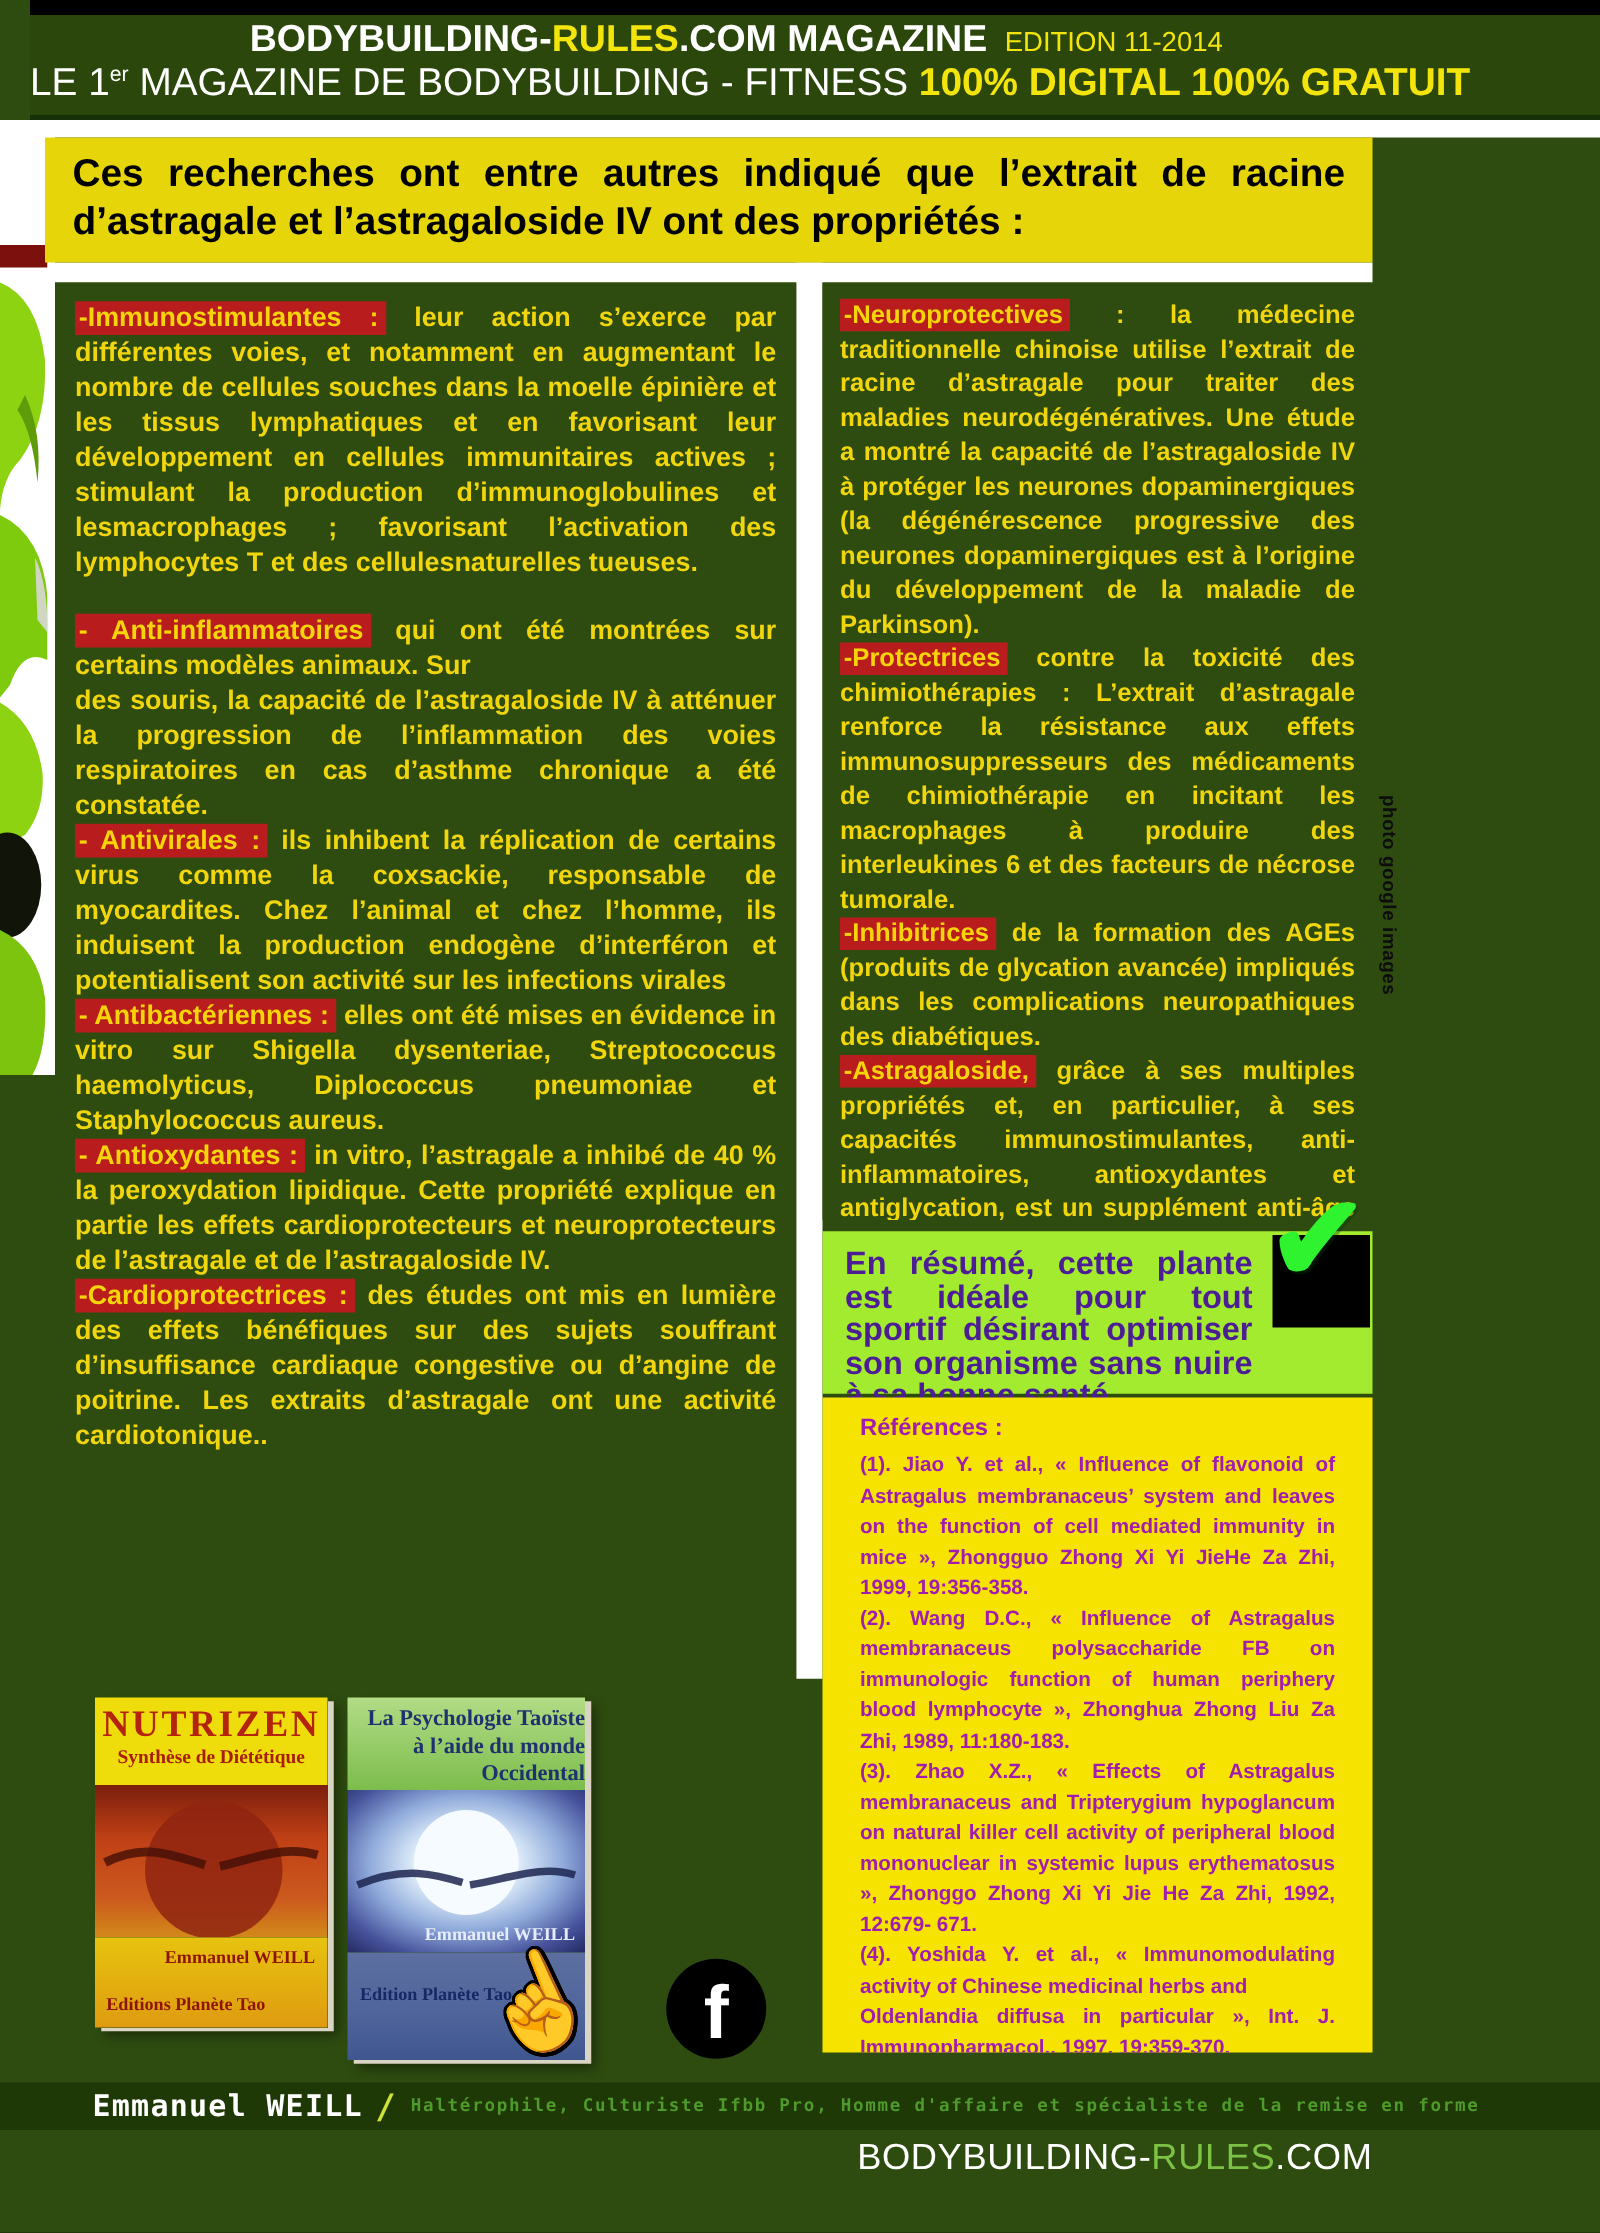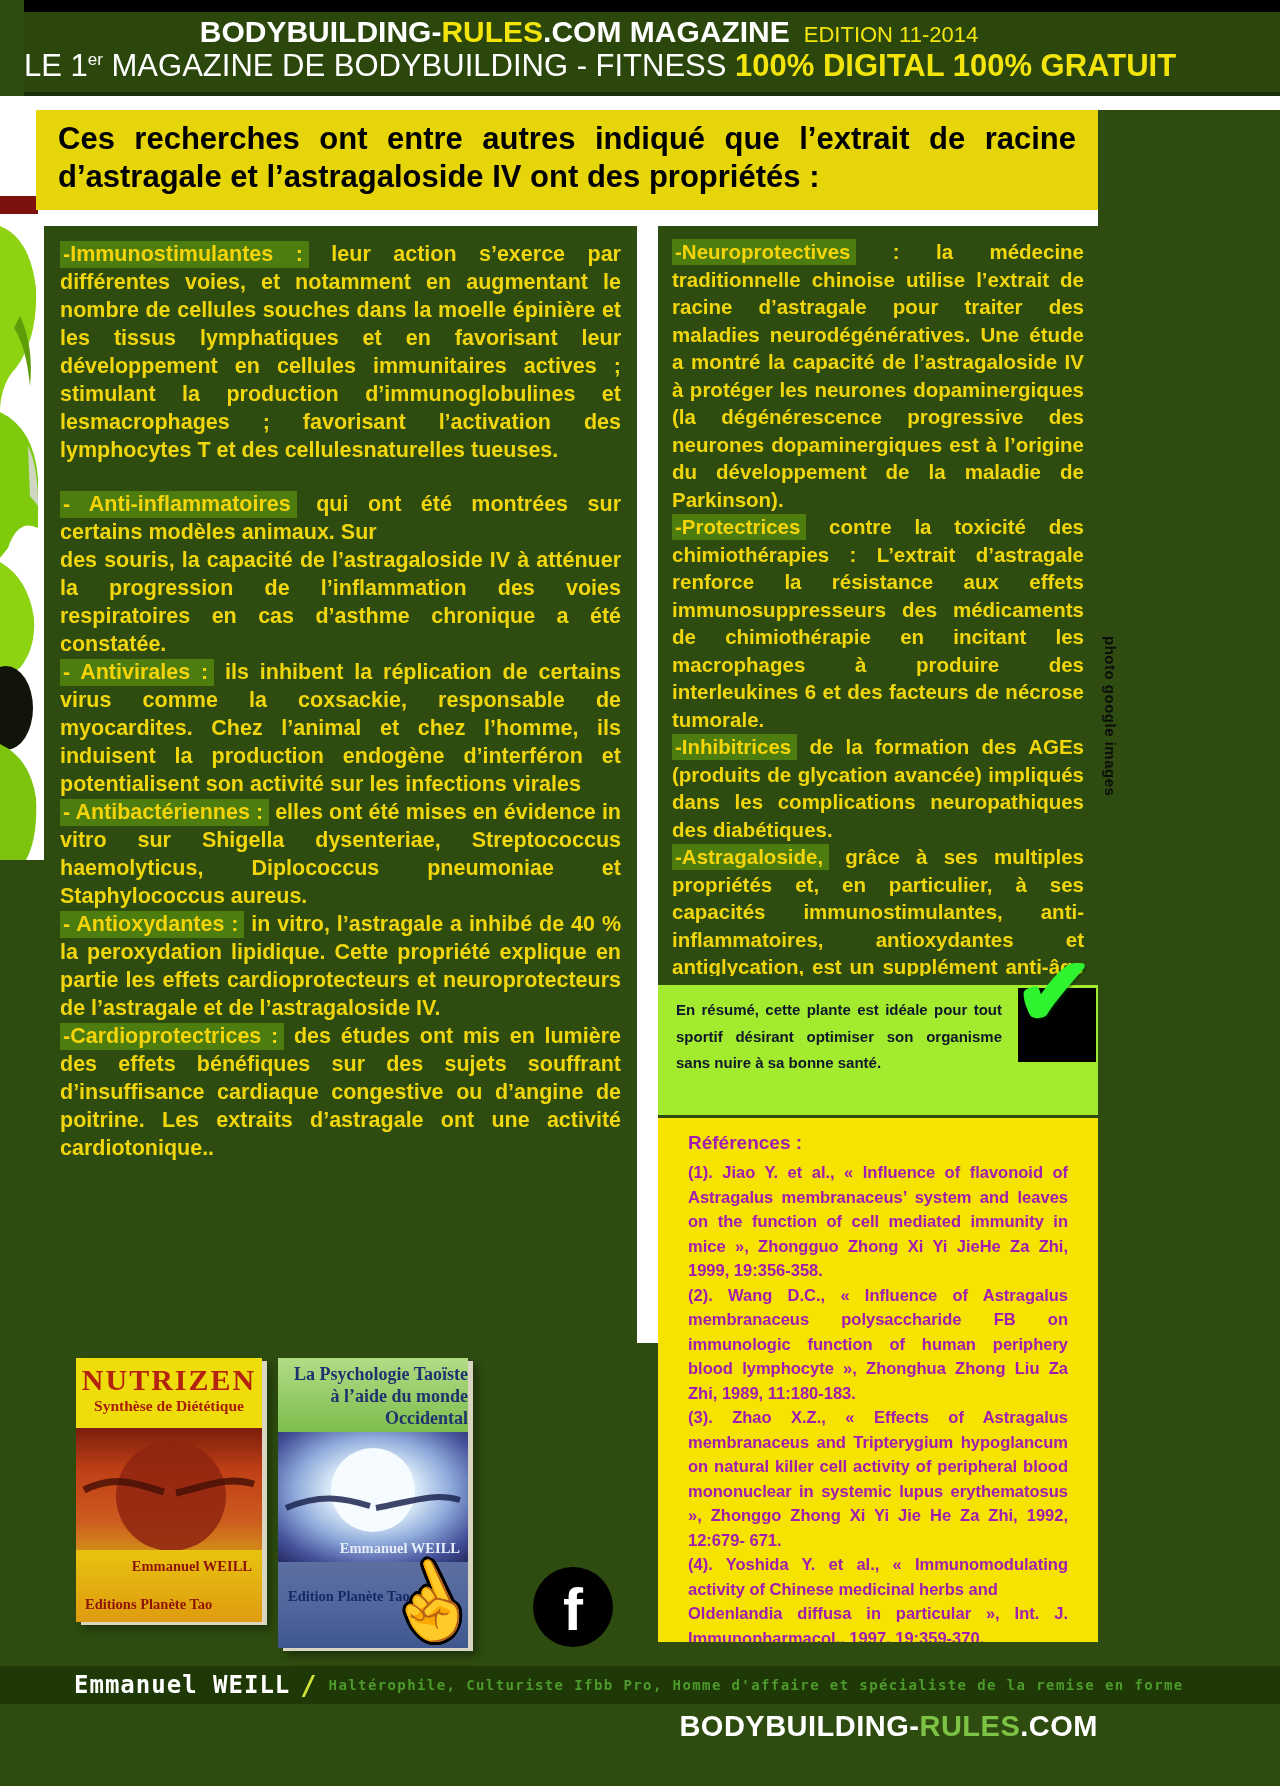--- a/index.html
+++ b/index.html
@@ -30,27 +30,27 @@
   .banner p{margin:10px 22px 0 22px;font-size:31px;line-height:38px;font-weight:700;
             color:#000000;text-align:justify;}
   
   .leftbox{position:absolute;left:44px;top:226px;width:593px;height:1117px;background:#2e4c0f;
            padding:14px 16px;box-sizing:border-box;overflow:hidden;}
   .rightbox{position:absolute;left:658px;top:226px;width:440px;height:750px;background:#2e4c0f;
             padding:12px 14px;box-sizing:border-box;overflow:hidden;}
   .sec{margin:0;color:#f1d60e;font-weight:700;text-align:justify;}
   .leftbox .sec{font-size:21.5px;line-height:28px;}
   .rightbox .sec{font-size:20.5px;line-height:27.5px;}
-  .sec .lead{background:#4d7c0f;color:#f5d50a;padding:1px 6px 2px 3px;margin-top:36px;}
+  .sec .lead{background:#b91c1c;color:#f5d50a;padding:1px 6px 2px 3px;margin-top:36px;}
   .sec .body{white-space:pre-wrap;margin-top:16px;}
   .sec.gapbefore{margin-top:26px;}
   
   .limebox{position:absolute;left:658px;top:985px;width:440px;height:130px;background:#a3eb2f;}
-  .limebox p{margin:12px 96px 0 18px;font-size:15px;line-height:26.5px;font-weight:700;
-             color:#0f172a;text-align:justify;}
+  .limebox p{margin:12px 96px 0 18px;font-size:26px;line-height:26.5px;font-weight:700;
+             color:#4c1d95;text-align:justify;}
   .checksq{position:absolute;left:1018px;top:988px;width:78px;height:74px;background:#000;}
   .checkmark{position:absolute;left:1014px;top:944px;font-size:96px;line-height:1;
              color:#2ef32e;font-weight:700;text-shadow:2px 2px 0 rgba(0,60,0,.35);}
   
   .refbox{position:absolute;left:658px;top:1118px;width:440px;height:524px;background:#f6e400;
           padding:14px 30px;box-sizing:border-box;overflow:hidden;color:#a21caf;}
   .refbox .rh{margin:0 0 6px 0;font-size:19px;font-weight:700;}
   .refbox .item{margin:0;font-size:16.5px;line-height:24.5px;font-weight:700;
                 text-align:justify;white-space:pre-wrap;}
   
@@ -88,21 +88,21 @@
   .fb{position:absolute;left:533px;top:1567px;width:80px;height:80px;border-radius:50%;
       background:#000;text-align:center;}
   .fb span{color:#fff;font-size:60px;font-weight:700;line-height:86px;font-family:"Liberation Sans",sans-serif;}
   
   .footband{position:absolute;left:0;top:1666px;width:1280px;height:38px;background:#1e3806;
             display:flex;align-items:center;padding-left:74px;box-sizing:border-box;
             font-family:"DejaVu Sans Mono",monospace;}
   .fauthor{color:#fff;font-size:24px;font-weight:700;letter-spacing:1px;white-space:nowrap;}
   .fslash{color:#cfe23a;font-size:27px;font-weight:700;margin:0 12px 0 10px;}
   .fdesc{color:#4f9a2c;font-size:14px;font-weight:700;letter-spacing:1.4px;white-space:nowrap;}
-  .sitelogo{position:absolute;top:1710px;right:182px;font-size:29px;font-weight:700;
+  .sitelogo{position:absolute;top:1710px;right:182px;font-size:29px;font-weight:400;
             letter-spacing:.5px;color:#fff;white-space:nowrap;}
   .sitelogo .y{color:#7cc244;}
 </style>
 </head>
 <body>
 
 <div class="page">
 
   <div class="header">
     <div class="topstrip"></div>

